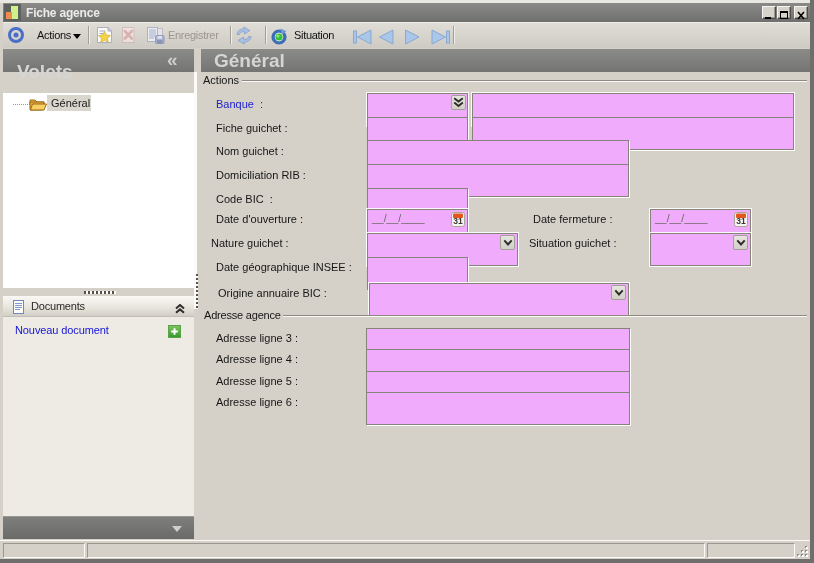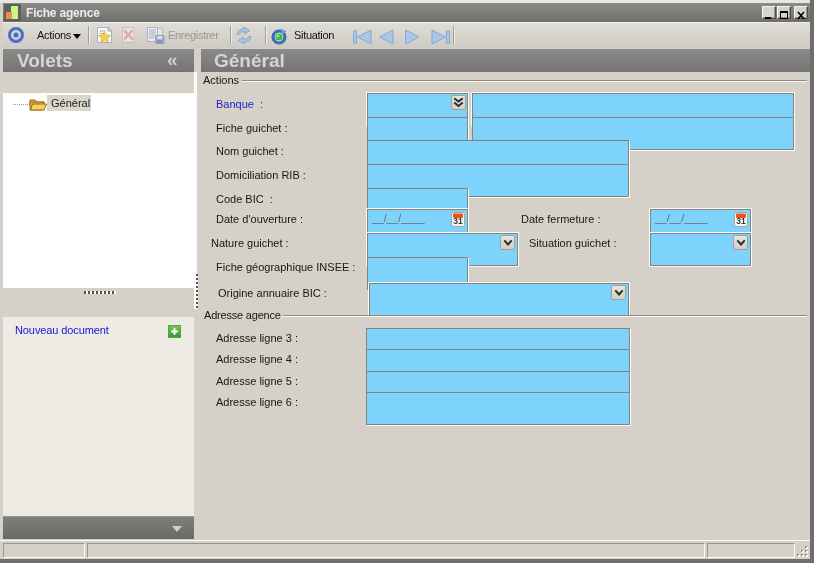--- a/index.html
+++ b/index.html
@@ -23,21 +23,21 @@
 .phead{top:49px;height:23px;background:linear-gradient(180deg,#8b8b8a,#747473);color:#d5d5d3;font-weight:bold;font-size:19px}
 
 #lpanel{left:3px;top:72px;width:191px;height:443px}
 .sechead{width:100%;height:21px;background:linear-gradient(180deg,#faf8f4 0%,#e9e6df 55%,#d3cfc6 100%);border-bottom:1px solid #c2beb5;position:relative}
 .sectitle{position:absolute;left:28px;top:4px;font-size:11px;letter-spacing:-0.2px;color:#2b2a28}
 #treearea{left:0;top:21px;width:191px;height:195px;background:#fff}
 #docsec{left:0;top:224px;width:191px;height:214px}
 #docbody{position:absolute;left:0;top:21px;width:191px;height:199px;background:#edebe4}
 #lbottom{left:0;top:444px;width:191px;height:23px;background:linear-gradient(180deg,#7e7e7d,#6a6a69);border-top:1px solid #979796}
 
-.fld{position:absolute;height:33px;background:#7dd3fc;border:1px solid #86837b;box-shadow:1px 1px 0 rgba(255,255,255,.95)}
+.fld{position:absolute;height:33px;background:#f0abfc;border:1px solid #86837b;box-shadow:1px 1px 0 rgba(255,255,255,.95)}
 .fldw{box-shadow:0 0 0 1px rgba(255,255,255,.9)}
 .lbl{position:absolute;font-size:11px;color:#161616;white-space:nowrap}
 .grpline{position:absolute;height:1px;background:#8d8a83;box-shadow:0 1px 0 #fbfaf6}
 
 #statusbar{left:0;top:540px;width:814px;height:19px;background:#d5d1c9;border-top:1px solid #fcfbf8}
 .scell{position:absolute;top:2px;height:15px;border:1px solid;border-color:#9a978f #fcfbf8 #fcfbf8 #9a978f}
 </style></head>
 <body>
 <div class="abs" id="topedge"></div>
 <div class="abs" id="titlebar">
@@ -113,21 +113,21 @@
       <path d="M46 1 v14 L32.5 8 z"></path>
       <path d="M58.5 1 v14 L72 8 z"></path>
       <path d="M85 1 v14 L98.5 8 z"></path>
         <rect x="99.5" y="2" width="3" height="12"></rect>
     </g>
   </svg>
   <div class="abs tsep" style="left:450px"></div>
 </div>
 
 <div class="abs phead" style="left:3px;width:191px">
-    <span style="position:absolute;left:14px;top:1px">Volets</span>
+    <span style="position:absolute;left:14px;top:12px">Volets</span>
     <span style="position:absolute;left:164px;top:0px;font-size:19px;font-weight:bold;color:#cfcfcd">«</span>
   </div>
 <div class="abs phead" style="left:201px;width:609px">
     <span style="position:absolute;left:13px;top:1px">Général</span>
   </div>
 
 <div class="abs" style="left:194px;top:72px;width:3px;height:237px;background:#fcfbf8"></div>
 <div class="abs" style="left:196px;top:274px;width:2px;height:35px;background:repeating-linear-gradient(180deg,#55524c 0 2px,#fcfbf8 2px 4px)"></div>
 
 <div class="abs" id="lpanel">
@@ -136,20 +136,35 @@
     <svg style="position:absolute;left:26px;top:4px" width="19" height="15">
       <path d="M1 3 h5 l2 2 h7 v2 h-14 z" fill="#f0b64a" stroke="#9c6a14"></path>
       <path d="M1 13 v-8 h14 l-1 8 z" fill="#e8ad41" stroke="#9c6a14"></path>
       <path d="M3.5 7 h14 l-2.5 6 h-13.5 z" fill="#f8cf62" stroke="#9c6a14"></path>
     </svg>
     <div style="position:absolute;left:44px;top:2px;width:44px;height:16px;background:#d9d6ce"></div>
     <div style="position:absolute;left:48px;top:4px;font-size:11px;color:#1c1b1a">Général</div>
   </div>
   <div class="abs" style="left:81px;top:219px;width:32px;height:3px;background:repeating-linear-gradient(90deg,#55524c 0 2px,#fcfbf8 2px 4px)"></div>
   <div class="abs" id="docsec">
+    <div class="sechead">
+      <svg style="position:absolute;left:9px;top:3px" width="14" height="16">
+        <rect x="1.5" y="1.5" width="10" height="13" fill="#fdfdfc" stroke="#6f88c0" stroke-width="1"></rect>
+        <g stroke="#7e97cc" stroke-width="1">
+            <line x1="3" y1="4.5" x2="10" y2="4.5"></line>
+            <line x1="3" y1="6.5" x2="10" y2="6.5"></line>
+            <line x1="3" y1="8.5" x2="10" y2="8.5"></line>
+            <line x1="3" y1="10.5" x2="8" y2="10.5"></line>
+          </g>
+      </svg>
+      <span class="sectitle">Documents</span>
+      <svg style="position:absolute;left:172px;top:8px" width="10" height="10">
+          <path d="M1 4.4 L5 1 L9 4.4 M1 8.8 L5 5.4 L9 8.8" fill="none" stroke="#2e2e2c" stroke-width="2"></path>
+        </svg>
+    </div>
     <div class="abs" id="docbody">
       <div style="position:absolute;left:12px;top:7px;font-size:11px;letter-spacing:-0.1px;color:#1414d8">Nouveau document</div>
       <div style="position:absolute;left:165px;top:8px;width:13px;height:13px;background:linear-gradient(180deg,#7cc25e,#3c9931);border:1px solid #58a348"></div>
       <svg style="position:absolute;left:165px;top:8px" width="13" height="13">
           <path d="M6.5 3.2 v6.6 M3.2 6.5 h6.6" stroke="#fff" stroke-width="2"></path>
         </svg>
     </div>
   </div>
   <div class="abs" id="lbottom">
     <div style="position:absolute;left:169px;top:9px;width:0;height:0;border:5px solid transparent;border-top:6px solid #cfcfcf"></div>
@@ -178,42 +193,42 @@
   <div class="fld" style="left:166px;top:116px;width:101px"></div>
   <div class="lbl" style="left:15px;top:141px">Date d'ouverture :</div>
   <div class="fld fldw" style="left:166px;top:137px;width:101px;color:#55524c">
     <span style="position:absolute;left:4px;top:2px;font-size:10.5px;color:#6b6860">__/__/____</span>
     <svg style="position:absolute;right:2px;top:2px" width="14" height="15">
       <rect x=".5" y=".5" width="13" height="14" rx="2" fill="#f6f4f0" stroke="#a8a59d"></rect>
       <rect x="2" y="1.5" width="10" height="4.5" rx="1" fill="#e2561d"></rect>
       <text x="7" y="12" font-size="8.5" font-weight="bold" fill="#3a3938" text-anchor="middle" font-family="Liberation Sans">31</text>
     </svg>
   </div>
-  <div class="lbl" style="left:320px;top:141px">Date fermeture :</div>
+  <div class="lbl" style="left:332px;top:141px">Date fermeture :</div>
   <div class="fld fldw" style="left:449px;top:137px;width:101px;color:#55524c">
     <span style="position:absolute;left:4px;top:2px;font-size:10.5px;color:#6b6860">__/__/____</span>
     <svg style="position:absolute;right:2px;top:2px" width="14" height="15">
       <rect x=".5" y=".5" width="13" height="14" rx="2" fill="#f6f4f0" stroke="#a8a59d"></rect>
       <rect x="2" y="1.5" width="10" height="4.5" rx="1" fill="#e2561d"></rect>
       <text x="7" y="12" font-size="8.5" font-weight="bold" fill="#3a3938" text-anchor="middle" font-family="Liberation Sans">31</text>
     </svg>
   </div>
   <div class="lbl" style="left:10px;top:165px">Nature guichet :</div>
   <div class="fld fldw" style="left:166px;top:161px;width:151px"></div>
   <div class="abs" style="left:299px;top:163px;width:15px;height:15px;background:linear-gradient(180deg,#e7e5df,#d2cfc8);border:1px solid #a3a098;border-radius:2px"></div>
   <svg class="abs" style="left:302px;top:167px" width="10" height="8">
       <path d="M1.3 1.3 L5 5.4 L8.7 1.3" fill="none" stroke="#2e2d2a" stroke-width="2"></path>
     </svg>
   <div class="lbl" style="left:328px;top:165px">Situation guichet :</div>
   <div class="fld fldw" style="left:449px;top:161px;width:101px"></div>
   <div class="abs" style="left:532px;top:163px;width:15px;height:15px;background:linear-gradient(180deg,#e7e5df,#d2cfc8);border:1px solid #a3a098;border-radius:2px"></div>
   <svg class="abs" style="left:535px;top:167px" width="10" height="8">
       <path d="M1.3 1.3 L5 5.4 L8.7 1.3" fill="none" stroke="#2e2d2a" stroke-width="2"></path>
     </svg>
-  <div class="lbl" style="left:15px;top:189px">Fiche géographique INSEE :</div>
+  <div class="lbl" style="left:15px;top:189px">Date géographique INSEE :</div>
   <div class="fld" style="left:166px;top:185px;width:101px"></div>
   <div class="lbl" style="left:17px;top:215px">Origine annuaire BIC :</div>
   <div class="fld fldw" style="left:168px;top:211px;width:260px"></div>
   <div class="abs" style="left:410px;top:213px;width:15px;height:15px;background:linear-gradient(180deg,#e7e5df,#d2cfc8);border:1px solid #a3a098;border-radius:2px"></div>
   <svg class="abs" style="left:413px;top:217px" width="10" height="8">
       <path d="M1.3 1.3 L5 5.4 L8.7 1.3" fill="none" stroke="#2e2d2a" stroke-width="2"></path>
     </svg>
   <div class="lbl" style="left:3px;top:237px;letter-spacing:-0.2px">Adresse agence</div>
   <div class="grpline" style="left:82px;top:243px;width:524px"></div>
   <div class="lbl" style="left:15px;top:260px">Adresse ligne 3 :</div>

